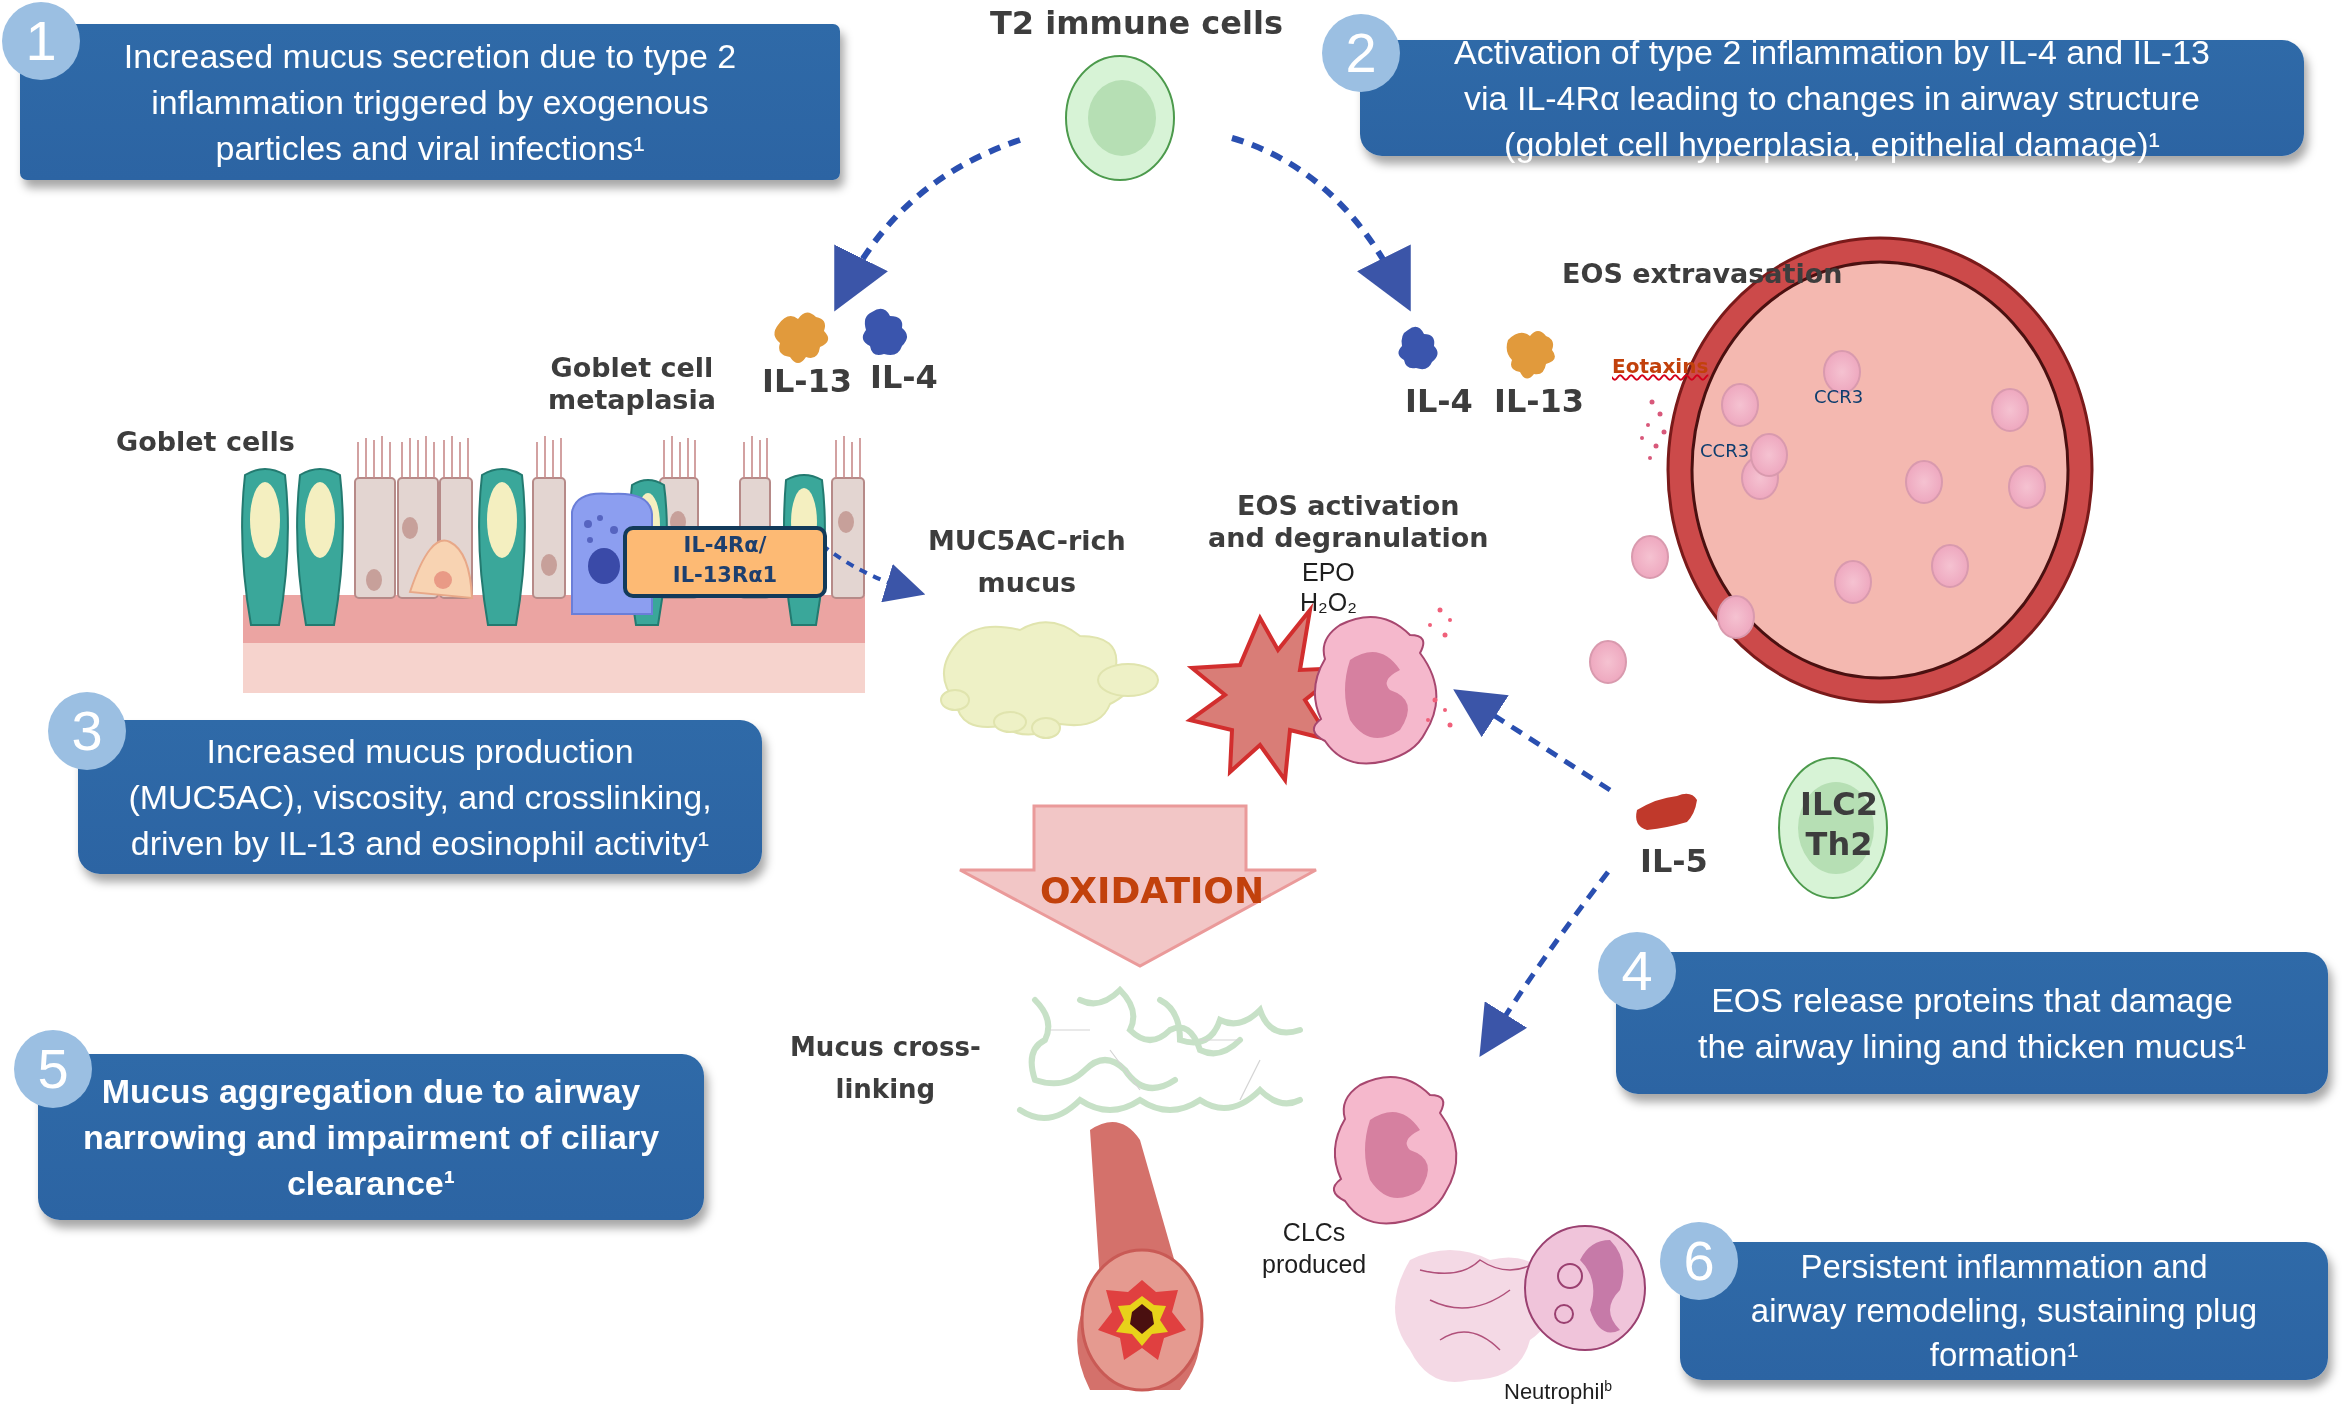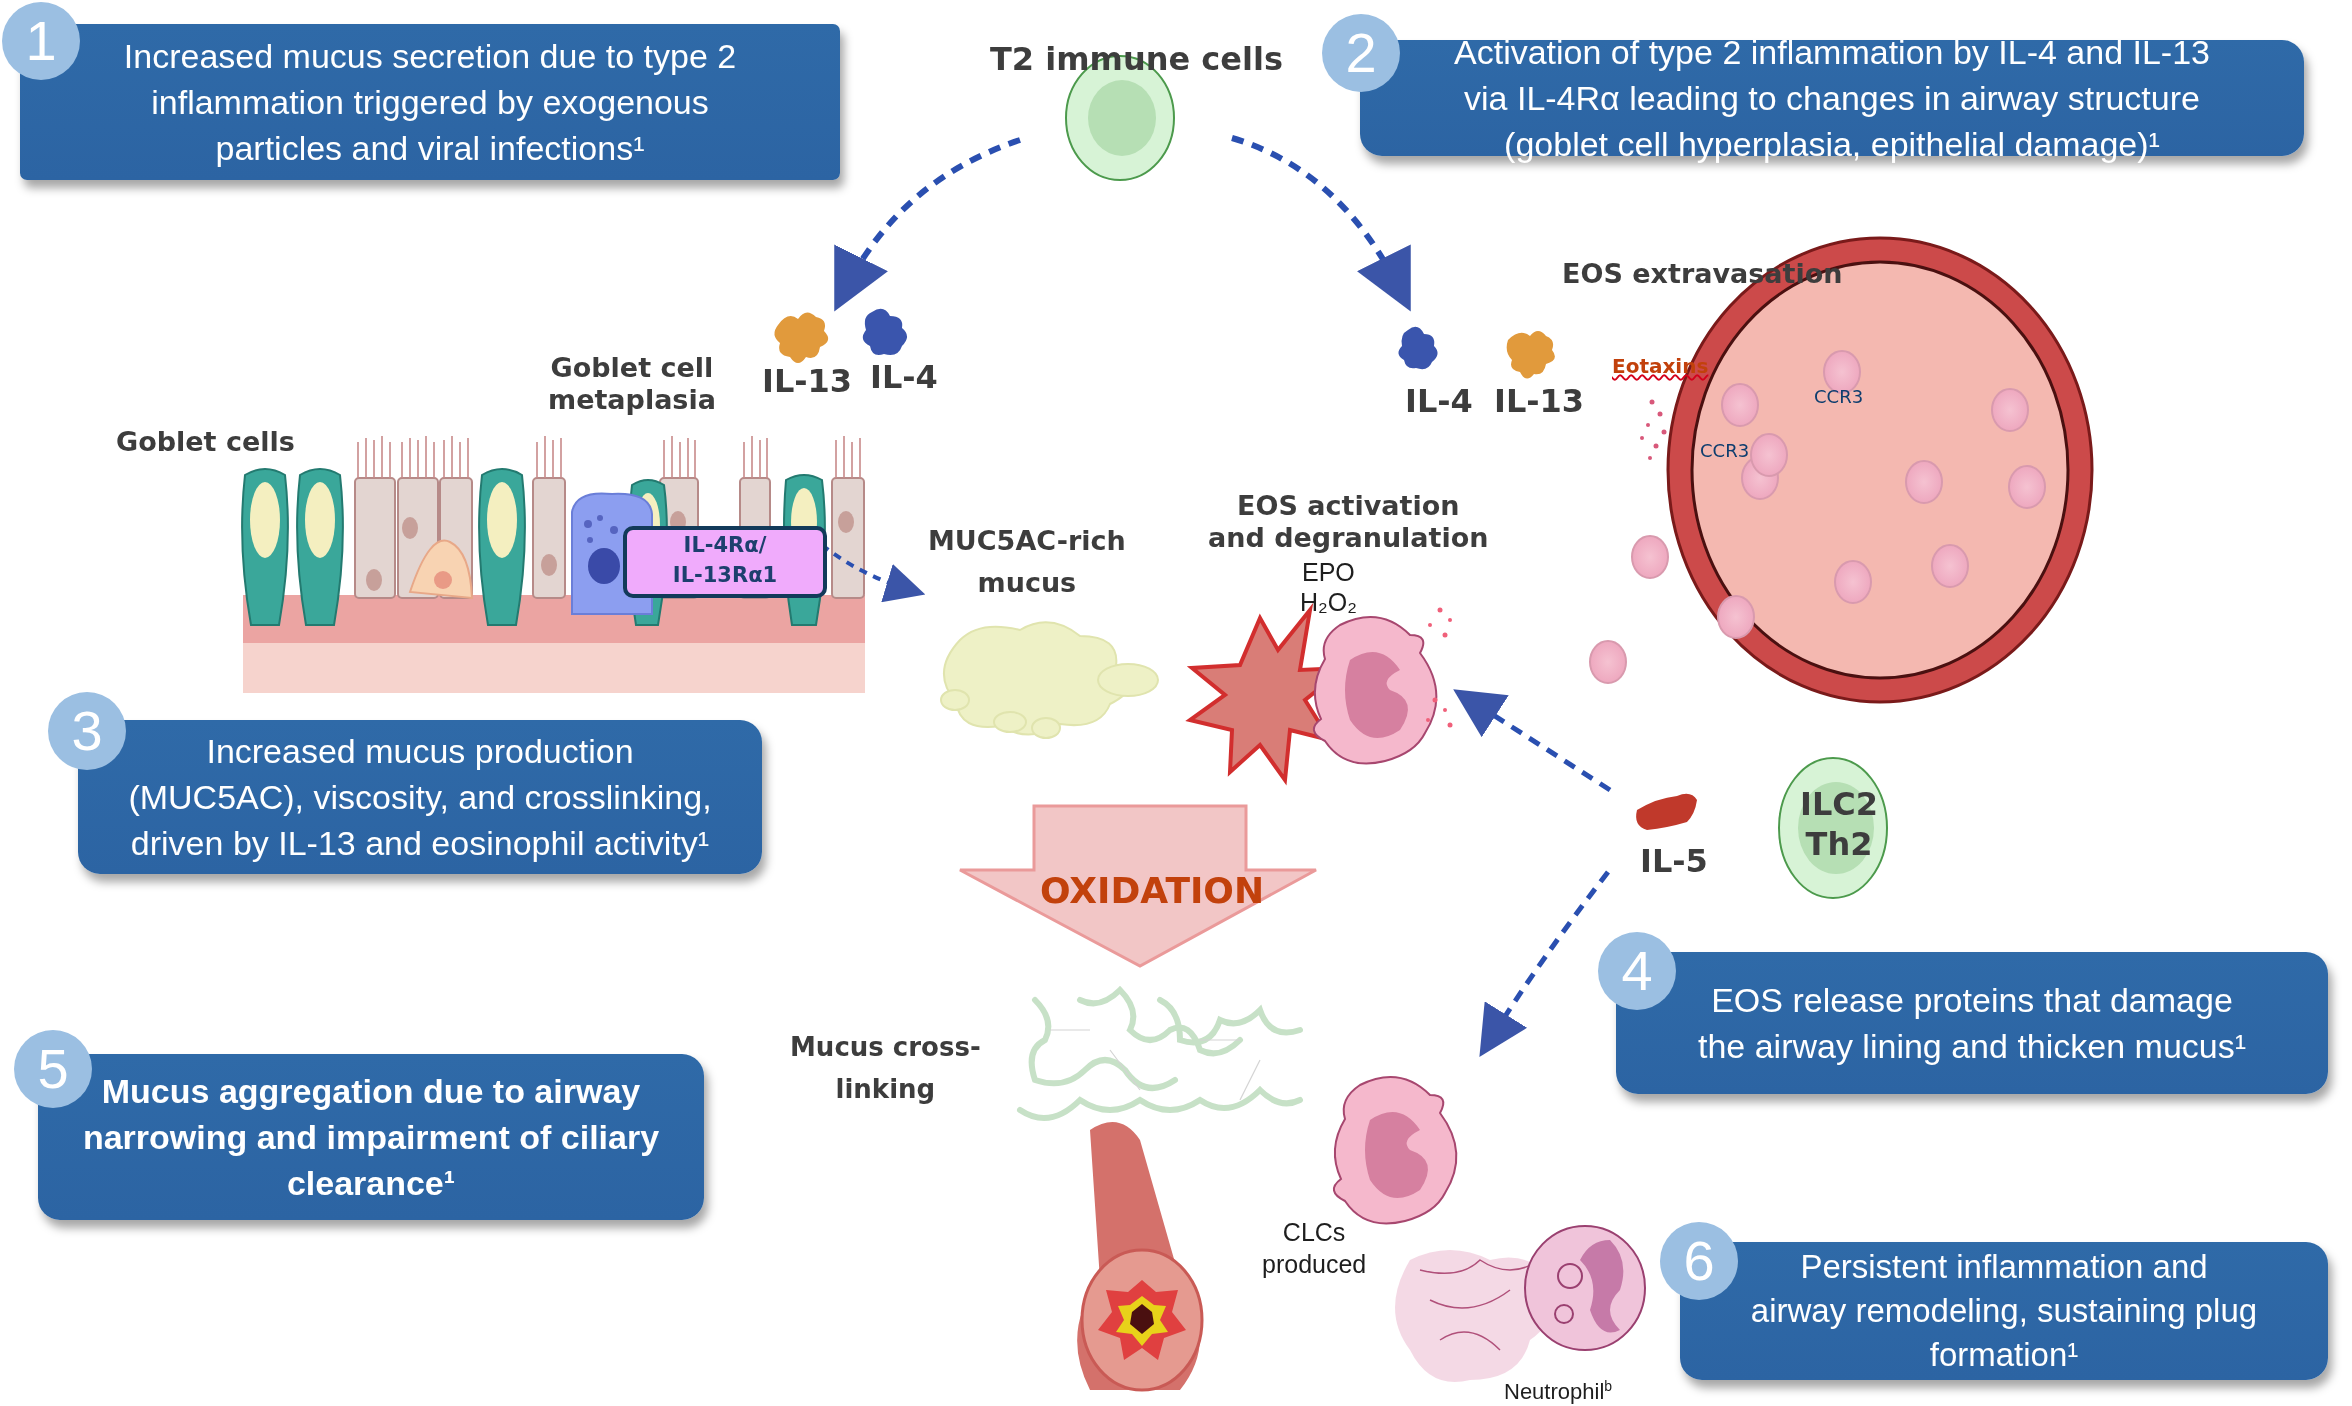--- a/index.html
+++ b/index.html
@@ -262,32 +262,32 @@
 
 <div class="box" style="left:1680px;top:1242px;width:648px;height:138px;font-size:33px;line-height:44px;">
   <div>
     <span>Persistent inflammation and</span>
     <span>airway remodeling, sustaining plug</span>
     <span>formation¹</span>
   </div>
 </div>
 <div class="num" style="left:1660px;top:1222px;">6</div>
 
-<div class="lbl" style="left:990px;top:4px;width:260px;font-size:32px;margin-top:36px;">T2 immune cells</div>
+<div class="lbl" style="left:990px;top:4px;width:260px;font-size:32px;">T2 immune cells</div>
 
 <div class="lbl" style="left:762px;top:362px;font-size:32px;">IL-13</div>
 <div class="lbl" style="left:870px;top:358px;font-size:32px;">IL-4</div>
 
 <div class="lbl" style="left:548px;top:352px;font-size:27px;line-height:32px;">
   <div>Goblet cell</div>
   <div>metaplasia</div>
 </div>
 <div class="lbl" style="left:116px;top:426px;font-size:27px;">Goblet cells</div>
 
-<div style="position:absolute;left:623px;top:526px;width:196px;height:64px;background:#f0abfc;border:4px solid #123a5a;border-radius:10px;text-align:center;color:#1d3f6e;font-family:'DejaVu Sans',sans-serif;font-weight:bold;font-size:21px;line-height:30px;">
+<div style="position:absolute;left:623px;top:526px;width:196px;height:64px;background:#fdba74;border:4px solid #123a5a;border-radius:10px;text-align:center;color:#1d3f6e;font-family:'DejaVu Sans',sans-serif;font-weight:bold;font-size:21px;line-height:30px;">
   <div>IL-4Rα/</div>
   <div>IL-13Rα1</div>
 </div>
 
 <div class="lbl" style="left:928px;top:520px;font-size:27px;line-height:42px;">
   <div>MUC5AC-rich</div>
   <div>mucus</div>
 </div>
 
 <div class="lbl" style="left:1208px;top:490px;font-size:27px;line-height:32px;">

